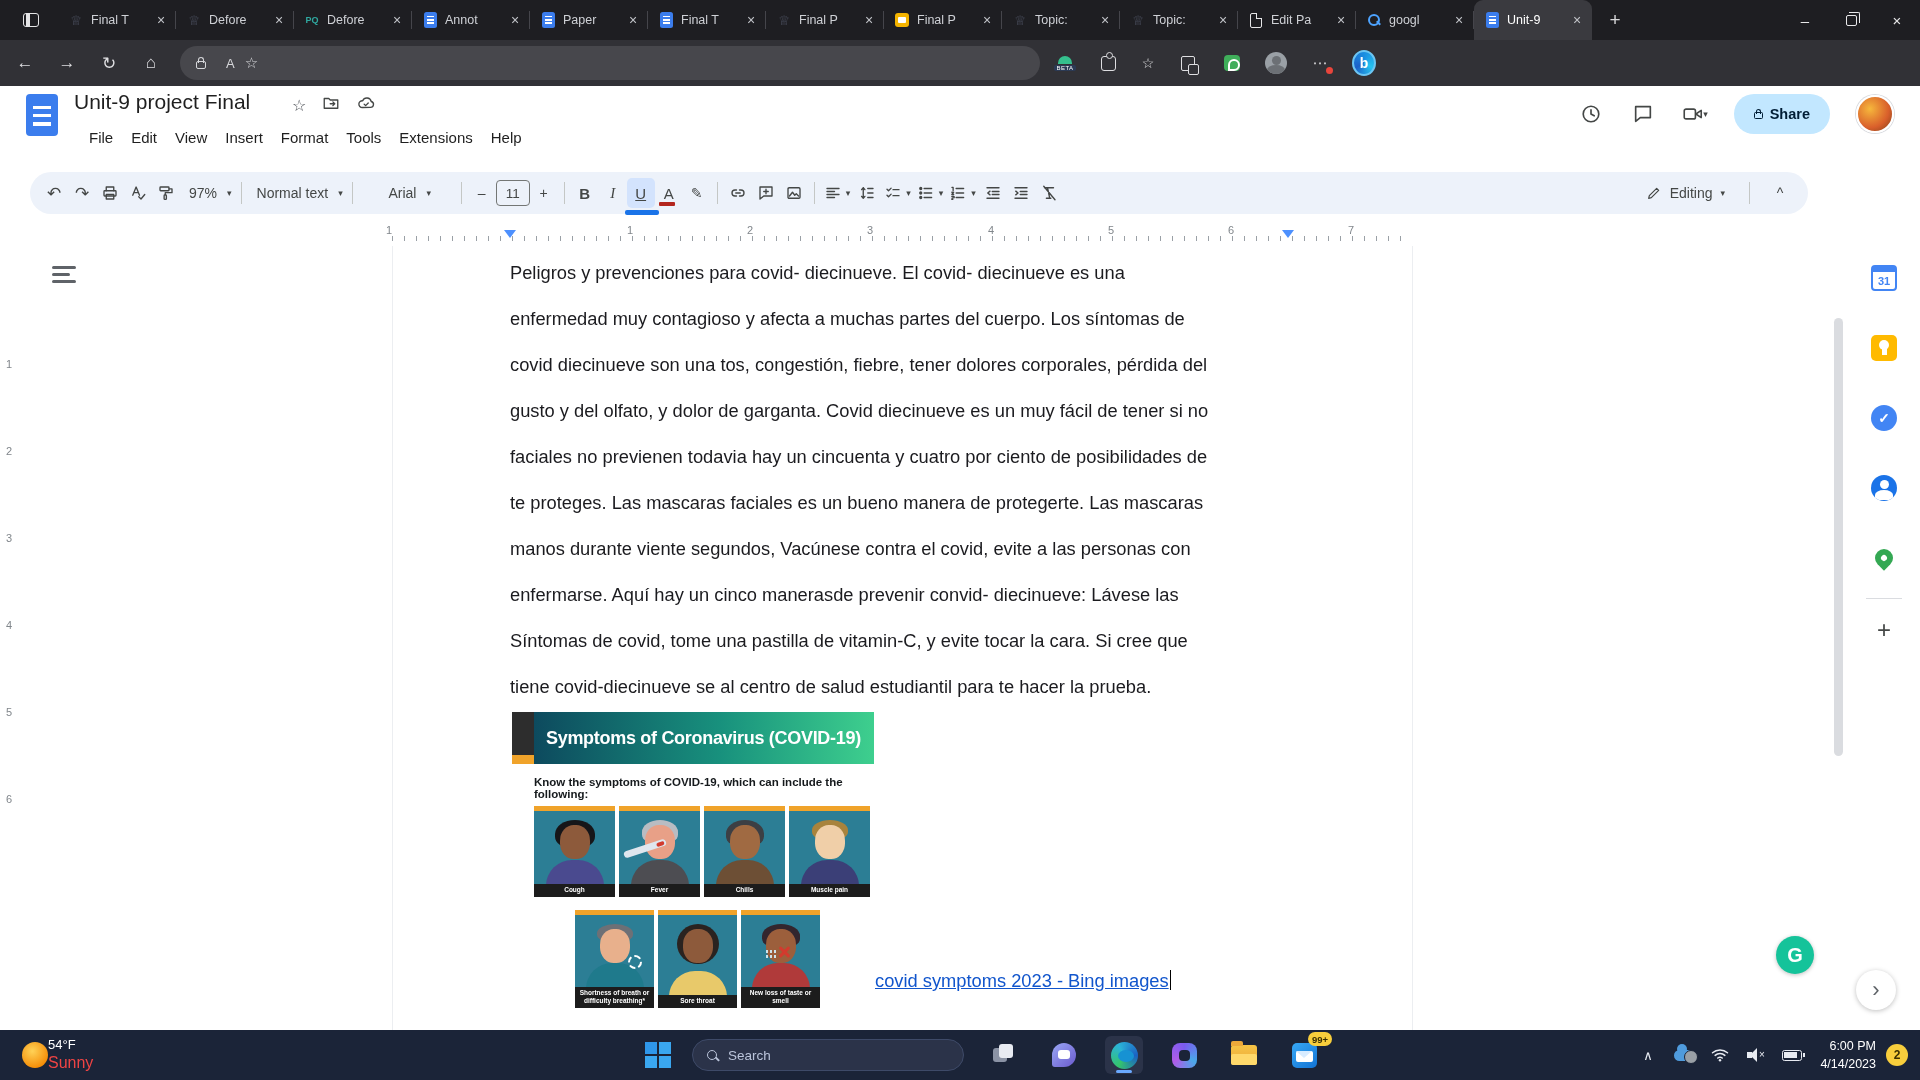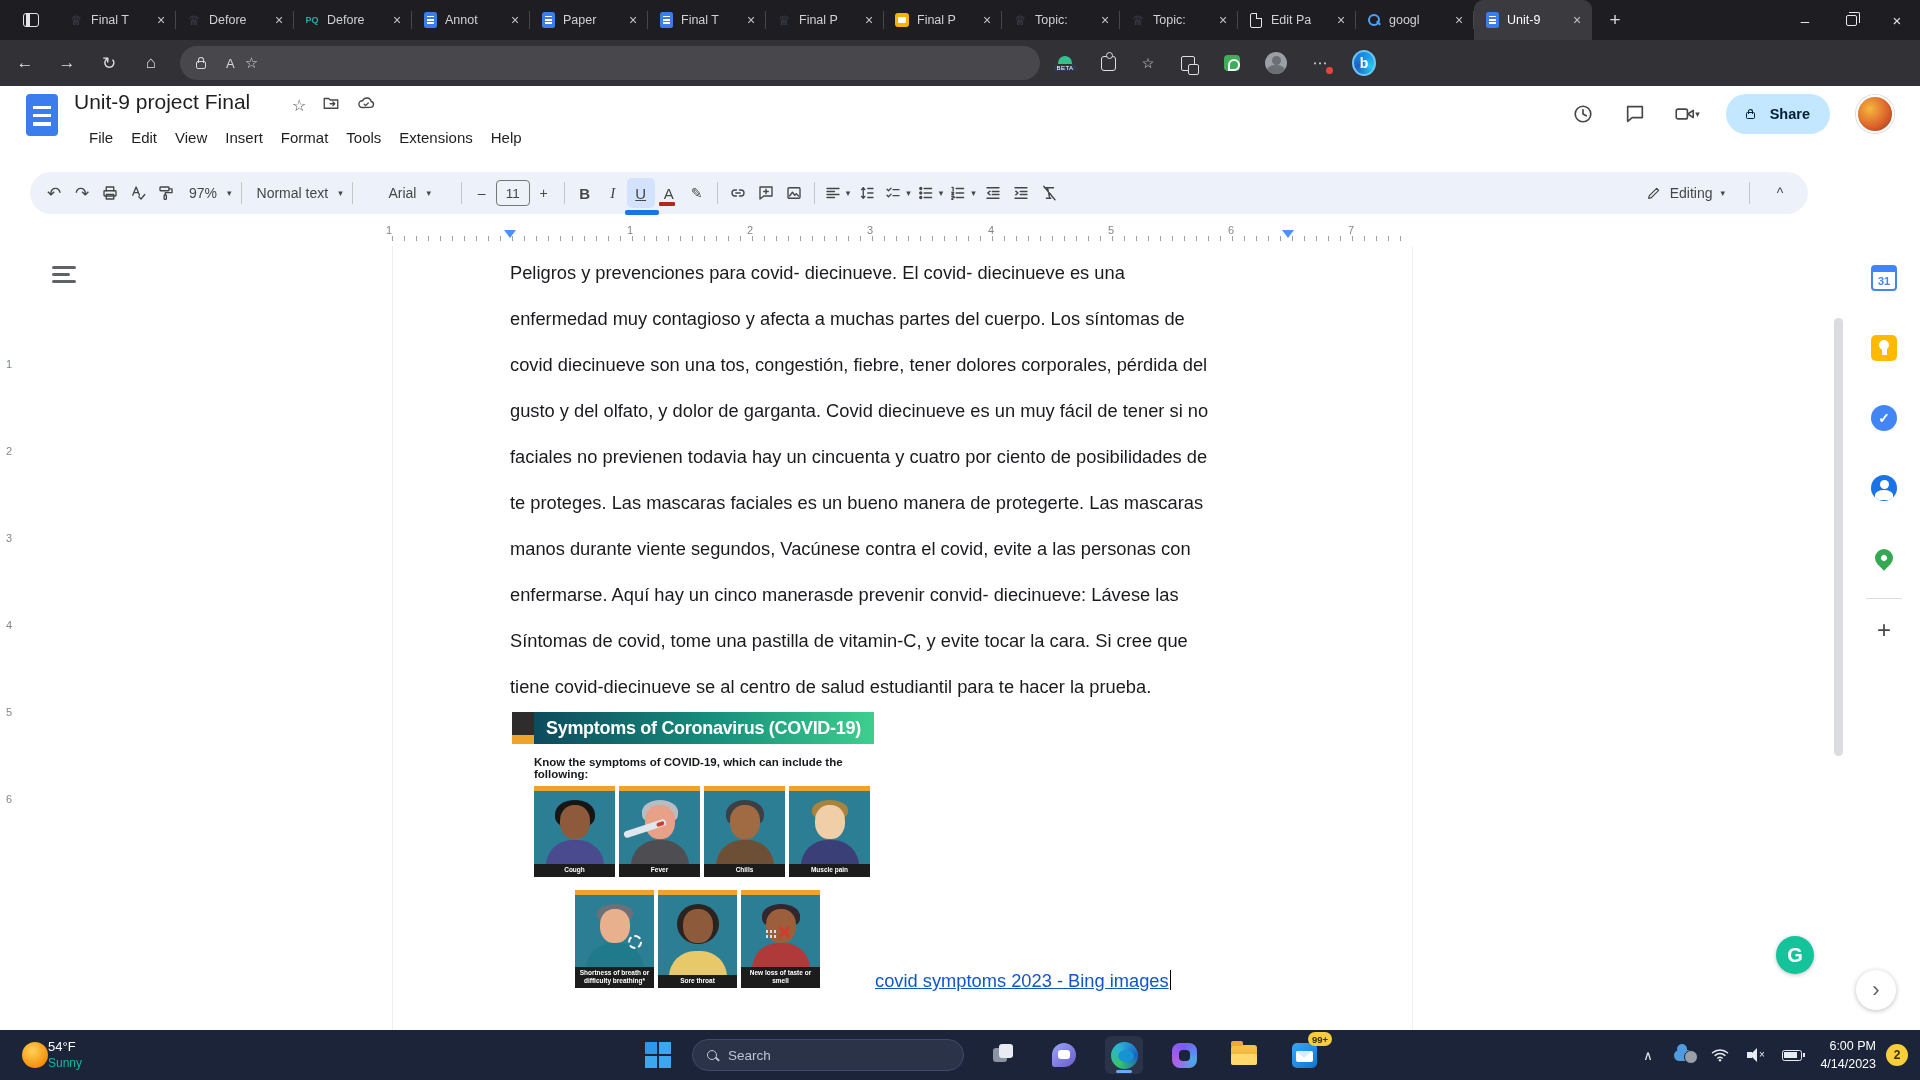--- a/index.html
+++ b/index.html
@@ -70,21 +70,21 @@
 #dochead{position:absolute;left:0;top:86px;width:1920px;height:84px;background:#fff}
 .docslogo{position:absolute;left:26px;top:8px;width:32px;height:42px;border-radius:4px;background:#3b7ded}
 .docslogo::before{content:"";position:absolute;left:7px;top:12px;width:18px;height:20px;
  background:linear-gradient(#fff 0 3px,transparent 3px 8px,#fff 8px 11px,transparent 11px 16px,#fff 16px 19px)}
 .doctitle{position:absolute;left:74px;top:4px;font-size:21px;color:#1f1f1f}
 .titleicons{position:absolute;left:292px;top:8px;display:flex;gap:16px;color:#4b4f55;font-size:16px;align-items:center}
 .menurow{position:absolute;left:80px;top:40px;display:flex;gap:0;font-size:15px;color:#1f1f1f}
 .menuitem{padding:3px 9px;border-radius:6px}
 .headright{position:absolute;right:26px;top:8px;display:flex;align-items:center;gap:26px}
 .hicon{width:26px;height:26px;display:flex;align-items:center;justify-content:center;color:#444746}
-.sharebtn{height:40px;background:#c2e7ff;border-radius:20px;display:flex;align-items:center;padding:0 20px;gap:15px;color:#001d35;font-size:14.5px;font-weight:bold}
+.sharebtn{height:40px;background:#c2e7ff;border-radius:20px;display:flex;align-items:center;padding:0 20px;gap:7px;color:#001d35;font-size:14.5px;font-weight:bold}
 .sharelock{width:9px;height:7px;border:1.5px solid #001d35;border-radius:1.5px;position:relative;margin-top:3px}
 .sharelock::before{content:"";position:absolute;left:1px;top:-4px;width:3.5px;height:4px;border:1.5px solid #001d35;border-bottom:none;border-radius:3px 3px 0 0}
 .avatar-user{width:38px;height:38px;border-radius:50%;background:radial-gradient(circle at 35% 35%,#f6b73c,#d95f2b 60%,#7c3f18);border:2px solid #fff;box-shadow:0 0 0 1px #dadce0}
 
 
 #toolbar{position:absolute;left:30px;top:172px;width:1778px;height:42px;background:#edf2fa;border-radius:21px;display:flex;align-items:center;padding:0 10px;color:#444746}
 .tb{display:flex;align-items:center;justify-content:center;min-width:28px;height:30px;border-radius:6px;font-size:14px;gap:4px;padding:0 3px}
 .tbtext{font-size:14px;padding:0 6px}
 .caret{font-size:9px;color:#444746}
 .sep{width:1px;height:22px;background:#c4c7c5;margin:0 6px}
@@ -115,21 +115,21 @@
 .outlineicon span{display:block;height:2.5px;background:#5f6368;border-radius:2px;margin-bottom:4.5px}
 .outlineicon span:nth-child(1){width:24px}.outlineicon span:nth-child(2){width:18px}.outlineicon span:nth-child(3){width:24px}
 .dtext{position:absolute;left:510px;top:4px;width:800px;font-size:18.3px;color:#1b1b1f}
 .dline{height:46px;line-height:46px;white-space:nowrap}
 .doclink{position:absolute;left:875px;top:724px;font-size:18.3px;color:#1155cc;text-decoration:underline}
 .cursorbar{display:inline-block;width:1.5px;height:20px;background:#000;vertical-align:-3px;margin-left:1px}
 .scrollthumb{position:absolute;left:1834px;top:72px;width:9px;height:438px;background:#dadce0;border-radius:5px}
 
 
 #infog{position:absolute;left:512px;top:466px;width:362px}
-.ighead{display:flex;height:32px}
+.ighead{display:flex;height:52px}
 .ighead .block{width:22px;background:#2d2d2d;position:relative}
 .ighead .block::after{content:"";position:absolute;left:0;bottom:0;width:100%;height:9px;background:#f0a32a}
 .ighead .bar{flex:1;background:linear-gradient(90deg,#0d4a5e,#18917d 55%,#3ecf8e);display:flex;align-items:center;padding-left:12px}
 .ighead .bar span{color:#fff;font-weight:bold;font-size:18px;letter-spacing:-.3px}
 .igsub{margin:12px 0 6px 22px;font-size:11.5px;font-weight:bold;color:#15191c}
 .igrow{display:flex;gap:4px}
 .igrow1{margin-left:22px}
 .igrow2{margin:13px 0 0 63px}
 .panel{width:81px;background:#2c7e95;position:relative;display:flex;flex-direction:column}
 .igrow1 .panel{height:91px}
@@ -173,21 +173,21 @@
 .spplus{position:absolute;left:14px;top:366px;width:36px;height:36px;display:flex;align-items:center;justify-content:center;font-size:24px;color:#444746}
 .grammarly{position:absolute;left:1776px;top:690px;width:38px;height:38px;border-radius:50%;background:#15c39a;color:#fff;font-weight:bold;font-size:20px;display:flex;align-items:center;justify-content:center;box-shadow:0 1px 4px rgba(0,0,0,.25)}
 .expandbtn{position:absolute;left:1856px;top:724px;width:40px;height:40px;border-radius:50%;background:#fff;box-shadow:0 1px 5px rgba(0,0,0,.25);display:flex;align-items:center;justify-content:center;font-size:22px;color:#5f6368}
 
 
 #taskbar{position:absolute;left:0;top:1030px;width:1920px;height:50px;background:#1b2438;display:flex;align-items:center}
 .weather{position:absolute;left:14px;top:0;height:50px;display:flex;align-items:center;padding:16px 8px}
 .sun{width:26px;height:26px;border-radius:50%;background:radial-gradient(circle at 40% 35%,#ffd257,#f48c06 75%)}
 .wtext{display:flex;flex-direction:column;line-height:1.25}
 .wtemp{font-size:13px;color:#fff}
-.wcond{font-size:12px;color:#14b8a6}
+.wcond{font-size:16px;color:#ef4444}
 .startbtn{position:absolute;left:645px;top:12px;width:26px;height:26px;display:grid;grid-template-columns:12px 12px;grid-template-rows:12px 12px;gap:2px}
 .startbtn span{background:#3aa7f0}
 .startbtn span:nth-child(1){background:#2f97ea}
 .tsearch{position:absolute;left:692px;top:9px;width:272px;height:32px;border-radius:16px;background:#2b3349;border:1px solid #3e4a68;display:flex;align-items:center;gap:10px;padding:0 14px;color:#bac4da;font-size:13.5px}
 .mag{width:11px;height:11px;position:relative;flex:0 0 11px}
 .mag::before{content:"";position:absolute;left:0;top:0;width:8px;height:8px;border:1.8px solid #bac4da;border-radius:50%}
 .mag::after{content:"";position:absolute;left:7.5px;top:8px;width:4.5px;height:1.8px;background:#bac4da;transform:rotate(45deg)}
 .tbicons{position:absolute;left:985px;top:0;height:50px;display:flex;align-items:center;gap:22px}
 .tbi{width:38px;height:38px;border-radius:6px;display:flex;align-items:center;justify-content:center;position:relative}
 .tbi.active{background:#2b3349}

